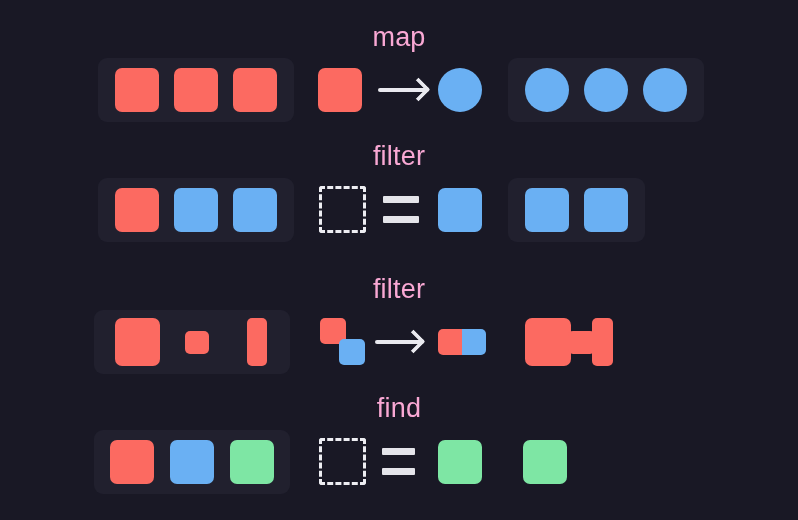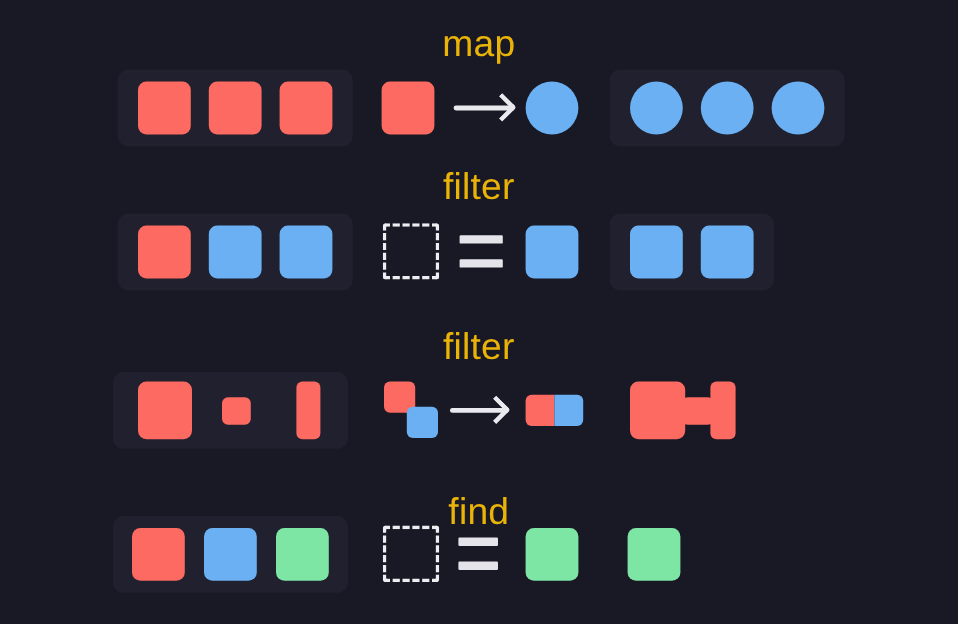--- a/index.html
+++ b/index.html
@@ -23,22 +23,22 @@
   .row {
     position: absolute;
     left: 0;
     width: 798px;
   }
   .row-title {
     position: absolute;
     left: 0;
     width: 798px;
     text-align: center;
-    color: #eab308;
-    font-size: 31px;
+    color: #f9a8d4;
+    font-size: 27px;
     font-weight: 300;
     letter-spacing: 0.2px;
     line-height: 34px;
   }
   .panel {
     position: absolute;
     background: #21202E;
     border-radius: 9px;
   }
   .shape {
@@ -158,21 +158,21 @@
 
     <div class="shape sq-sm" style="left:438px; top:329px; width:24px; height:26px; background:#FC6A61; border-radius:5px 0 0 5px;"></div>
     <div class="shape sq-sm" style="left:462px; top:329px; width:24px; height:26px; background:#6AB0F3; border-radius:0 5px 5px 0;"></div>
 
     <div class="shape sq" style="left:525px; top:318px; width:46px; height:48px; background:#FC6A61;"></div>
     <div class="shape sq-sm" style="left:568px; top:331px; width:27px; height:23px; background:#FC6A61;"></div>
     <div class="shape sq-sm" style="left:592px; top:318px; width:21px; height:48px; background:#FC6A61;"></div>
   </div>
 
   <div class="row">
-    <div class="row-title" style="top:410px;">find</div>
+    <div class="row-title" style="top:391px;">find</div>
 
     <div class="panel" style="left:94px; top:430px; width:196px; height:64px;"></div>
     <div class="shape sq" style="left:110px; top:440px; width:44px; height:44px; background:#FC6A61;"></div>
     <div class="shape sq" style="left:170px; top:440px; width:44px; height:44px; background:#6AB0F3;"></div>
     <div class="shape sq" style="left:230px; top:440px; width:44px; height:44px; background:#7EE6A4;"></div>
 
     <div class="dashed" style="left:319px; top:438px; width:47px; height:47px;"></div>
     <div class="equals" style="left:382px; top:448px; width:33px; height:27px;">
       <span class="bar b1"></span>
       <span class="bar b2"></span>

